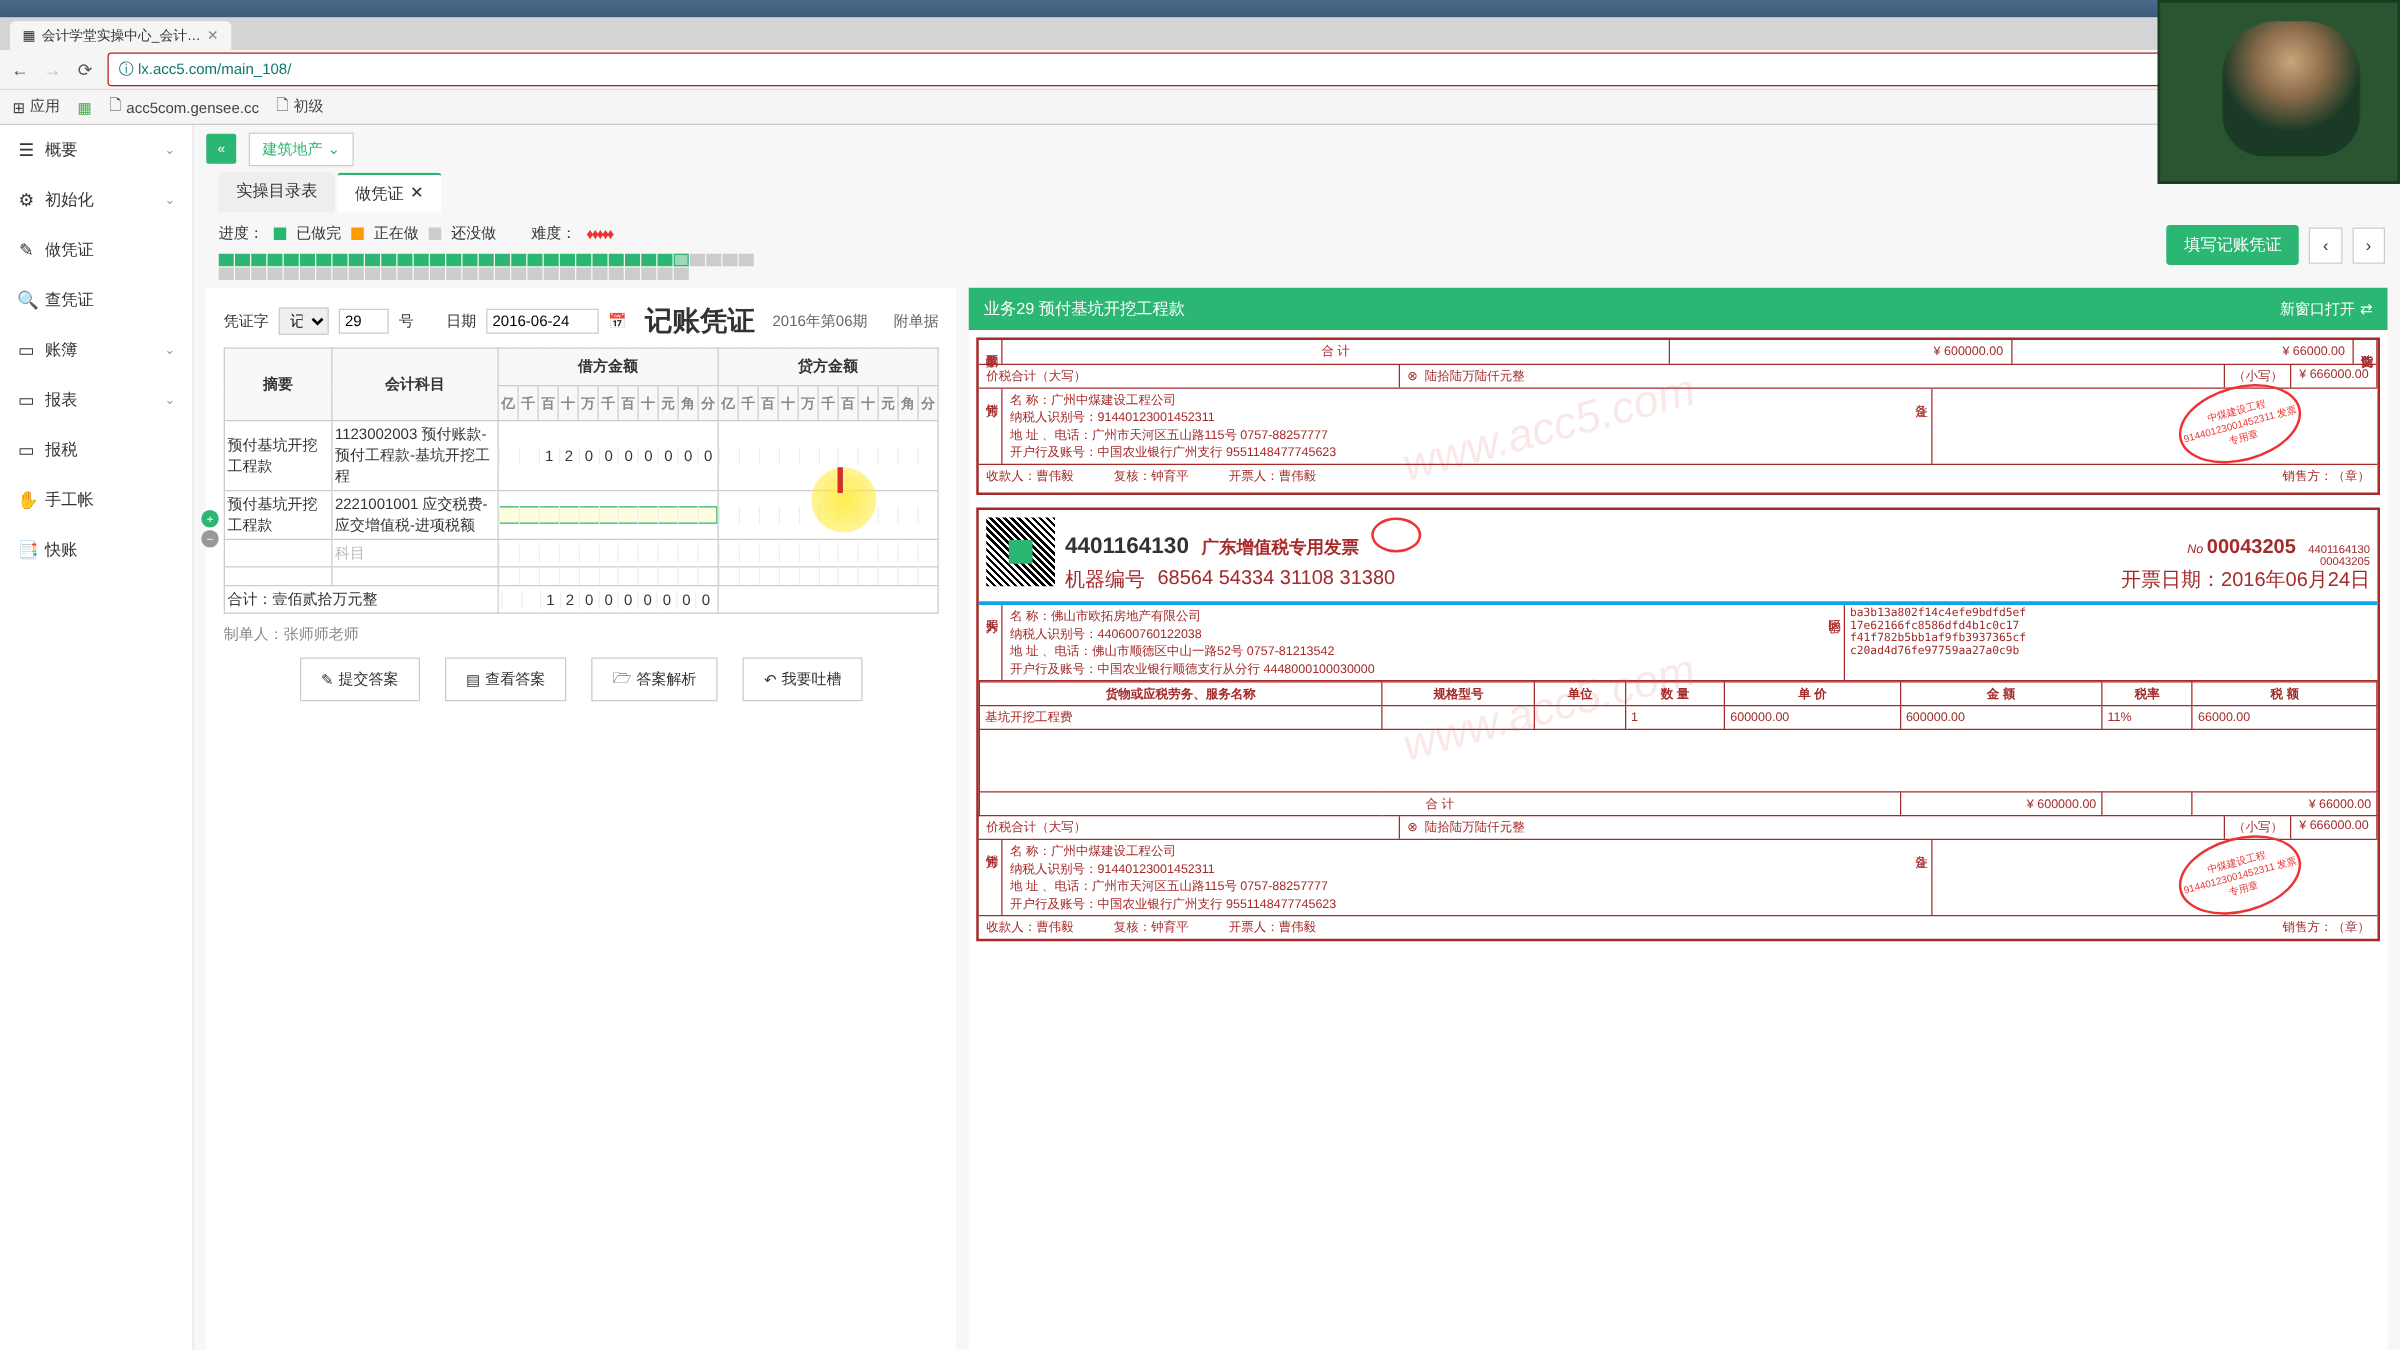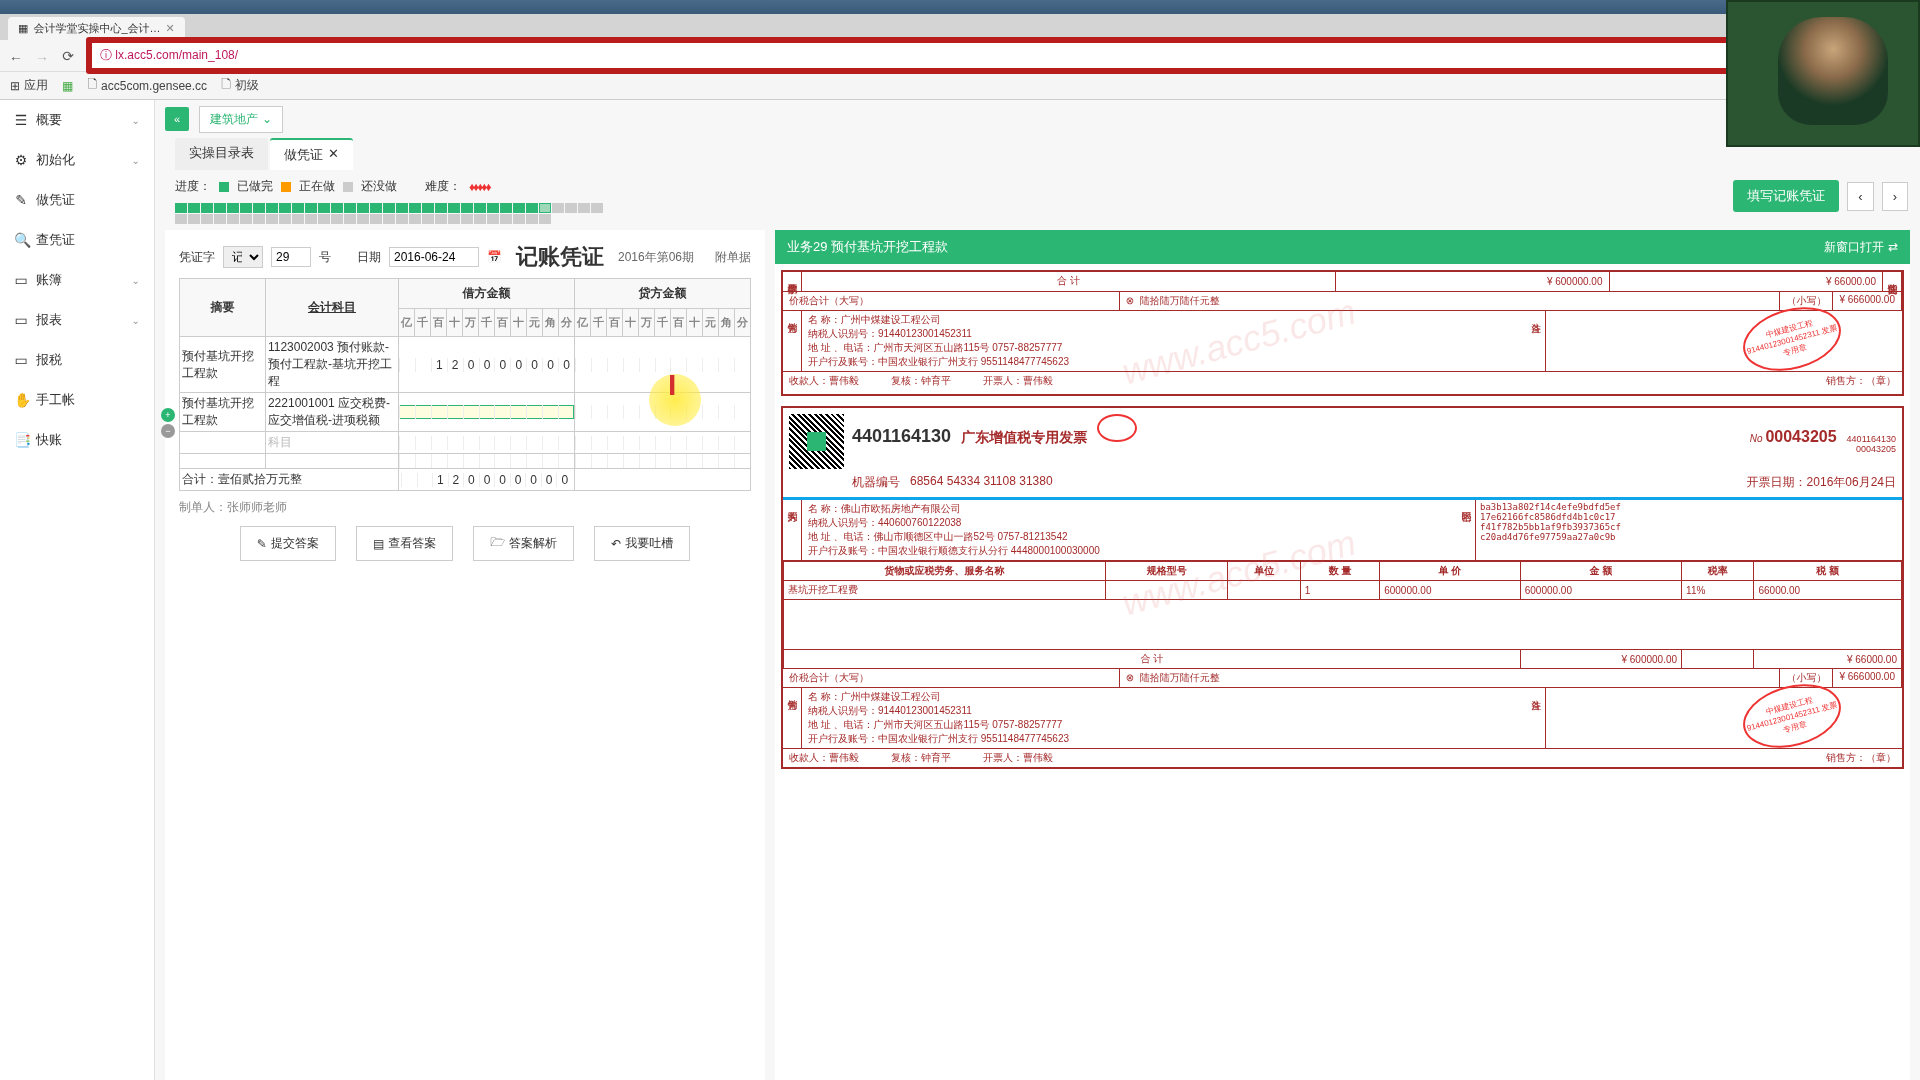--- a/index.html
+++ b/index.html
@@ -5,21 +5,21 @@
 * { margin: 0; padding: 0; box-sizing: border-box; font-family: "Microsoft YaHei", Arial, sans-serif; }
 body { background: #f0f0f0; font-size: 12px; color: #333; }
 
 
 .browser-chrome { background: linear-gradient(#4a6a8a, #3a5a7a); height: 14px; }
 .tab-bar { background: #d4d4d4; height: 26px; display: flex; align-items: flex-end; padding-left: 8px; }
 .browser-tab { background: #f5f5f5; border-radius: 4px 4px 0 0; padding: 4px 10px; font-size: 11px; display: flex; align-items: center; gap: 5px; }
 .tab-close { color: #888; cursor: pointer; }
 .address-bar-row { background: #f5f5f5; height: 32px; display: flex; align-items: center; padding: 0 8px; gap: 10px; border-bottom: 1px solid #ddd; }
 .nav-icon { width: 16px; height: 16px; display: flex; align-items: center; justify-content: center; color: #555; font-size: 14px; }
-.url-box { flex: 1; background: #fff; border: 6px solid #b91c1c; border-radius: 3px; padding: 4px 8px; font-size: 12px; color: #be185d; }
+.url-box { flex: 1; background: #fff; border: 1px solid #b91c1c; border-radius: 3px; padding: 4px 8px; font-size: 12px; color: #0f766e; }
 .bookmark-bar { background: #f5f5f5; height: 28px; display: flex; align-items: center; padding: 0 10px; gap: 14px; border-bottom: 1px solid #ccc; font-size: 12px; color: #444; }
 .bookmark-item { display: flex; align-items: center; gap: 4px; }
 
 
 .page { display: flex; height: calc(1080px - 100px); position: relative; }
 .left-rail { width: 155px; background: #fff; border-right: 1px solid #e0e0e0; }
 .course-title { padding: 12px 10px; text-align: center; font-size: 13px; font-weight: bold; border-bottom: 1px solid #eee; }
 .menu-item { padding: 11px 14px; display: flex; align-items: center; gap: 8px; font-size: 13px; cursor: pointer; justify-content: space-between; }
 .menu-item .mm-left { display: flex; gap: 8px; align-items: center; }
 .menu-icon { font-size: 14px; width: 14px; text-align: center; }
@@ -56,21 +56,21 @@
 .voucher-header { display: flex; align-items: center; gap: 8px; font-size: 12px; margin-bottom: 6px; }
 .voucher-header select, .voucher-header input { border: 1px solid #ccc; padding: 2px 4px; font-size: 12px; }
 .vh-title { font-size: 22px; font-weight: bold; margin: 0 6px; }
 .vh-period { font-size: 12px; color: #666; }
 .attach { margin-left: auto; font-size: 12px; color: #666; }
 
 .voucher-table { border: 1px solid #999; border-collapse: collapse; width: 100%; font-size: 12px; }
 .voucher-table th, .voucher-table td { border: 1px solid #ccc; padding: 2px; text-align: center; }
 .voucher-table thead th { background: #f8f8f8; padding: 6px 2px; }
 .summary-col { width: 150px; }
-.account-col { width: 190px; text-decoration: underline; }
+.account-col { width: 190px; }
 .amt-cell { width: 14px; font-size: 11px; color: #888; }
 .amt-grid { display: flex; }
 .amt-grid span { flex: 1; border-left: 1px solid #eee; text-align: center; }
 .text-left { text-align: left !important; padding: 4px 6px; }
 .active-cell { background: #fffde0; box-shadow: inset 0 0 0 1px #2cb673; }
 .yellow-cursor { position: absolute; width: 52px; height: 52px; border-radius: 50%; background: radial-gradient(rgba(255,235,59,0.9), rgba(255,235,59,0.4)); pointer-events: none; }
 .text-cursor { position: absolute; font-size: 30px; font-weight: bold; color: #d32f2f; pointer-events: none; }
 
 .row-btns { display: flex; flex-direction: column; gap: 2px; margin-right: 2px; }
 .row-btn { width: 14px; height: 14px; border-radius: 50%; font-size: 9px; color: #fff; display: flex; align-items: center; justify-content: center; }
@@ -599,21 +599,21 @@
             <div class="invoice2-top">
               <div class="qr"></div>
               <div style="flex:1">
                 <div style="display:flex;gap:10px;align-items:baseline">
                   <span class="inv-num-big">4401164130</span>
                   <span class="inv-title">广东增值税专用发票</span>
                   <span style="border:2px solid #e33;border-radius:50%;width:40px;height:28px;display:inline-block"></span>
                   <span style="margin-left:auto;color:#a52a2a"><i>No</i> <b style="color:#a52a2a;font-size:16px">00043205</b></span>
                   <span style="color:#a52a2a;font-size:9px;text-align:right"><span>4401164130</span><br><span>00043205</span></span>
                 </div>
-                <div style="color:#a52a2a;display:flex;gap:10px;font-size:12px;margin-top:20px">
+                <div style="color:#a52a2a;display:flex;gap:10px;font-size:16px;margin-top:0">
                   <span>机器编号</span>
                     <span>68564 54334 31108 31380</span>
                   <span style="margin-left:auto"><span>开票日期：</span><span>2016年06月24日</span></span>
                 </div>
               </div>
             </div>
             <div class="inv-row">
               <div class="inv-cell vcell">购买方</div>
               <div style="flex:2;padding:2px 6px;color:#a52a2a">
                 <div><span>名        称：</span><span>佛山市欧拓房地产有限公司</span></div>

